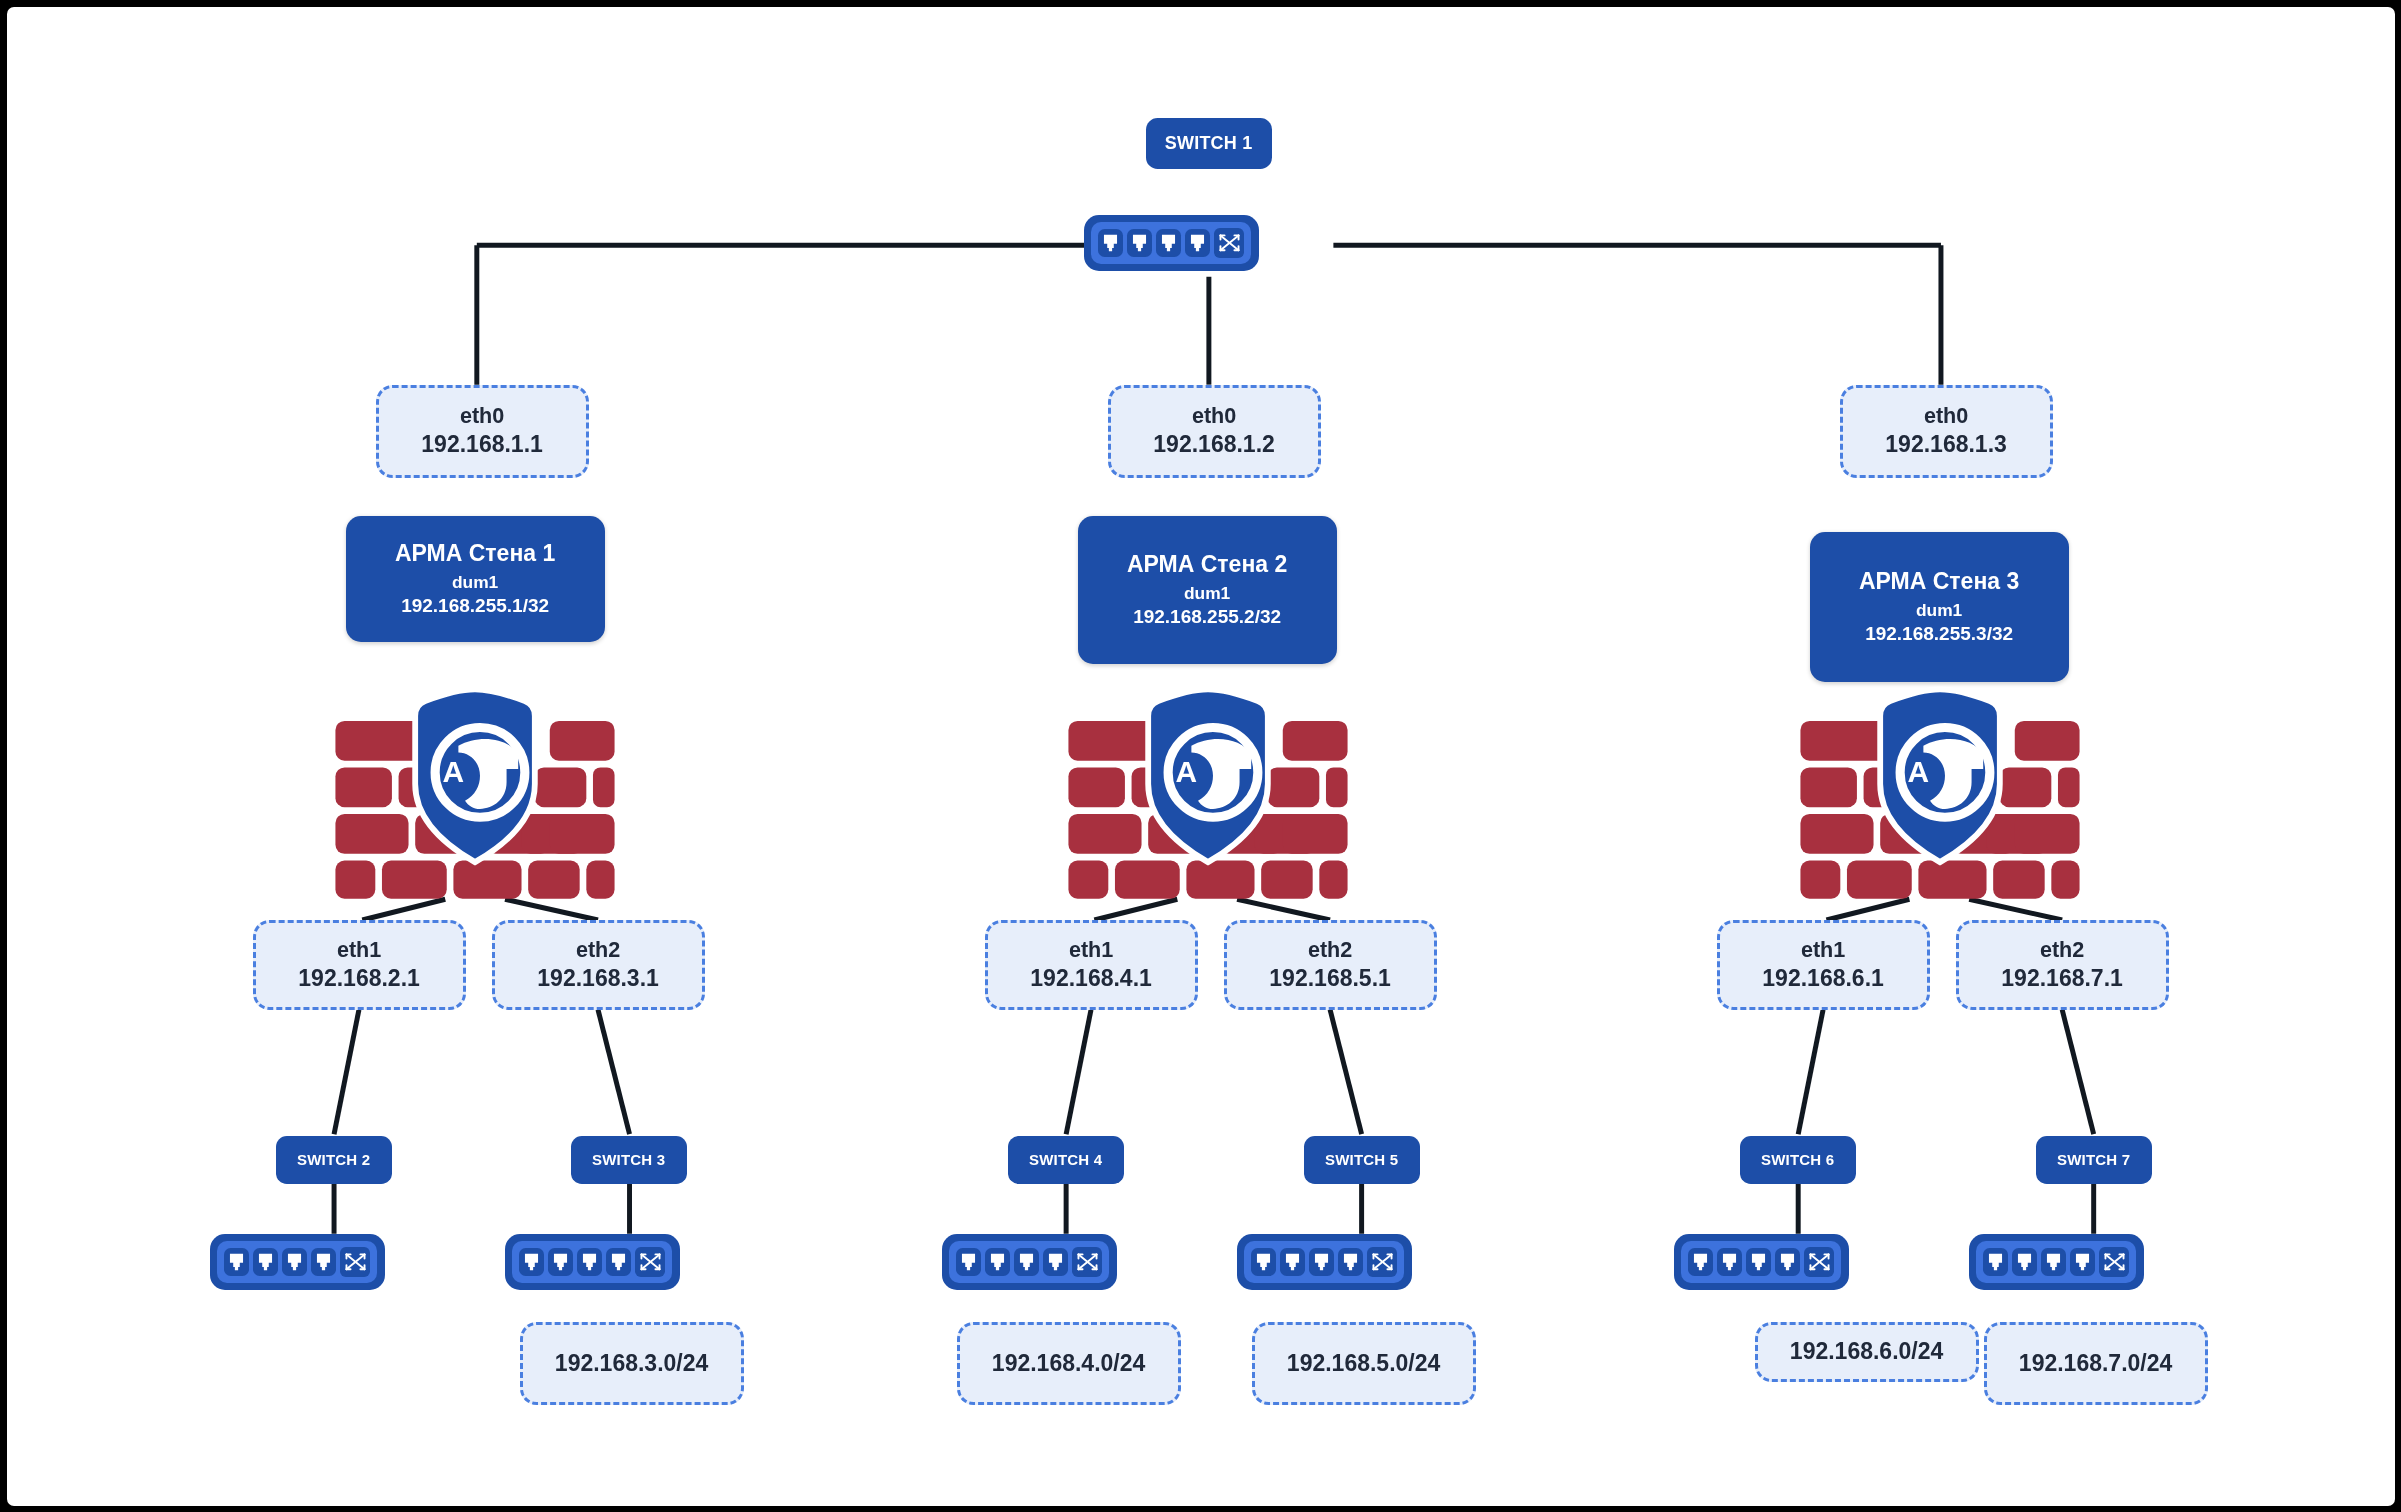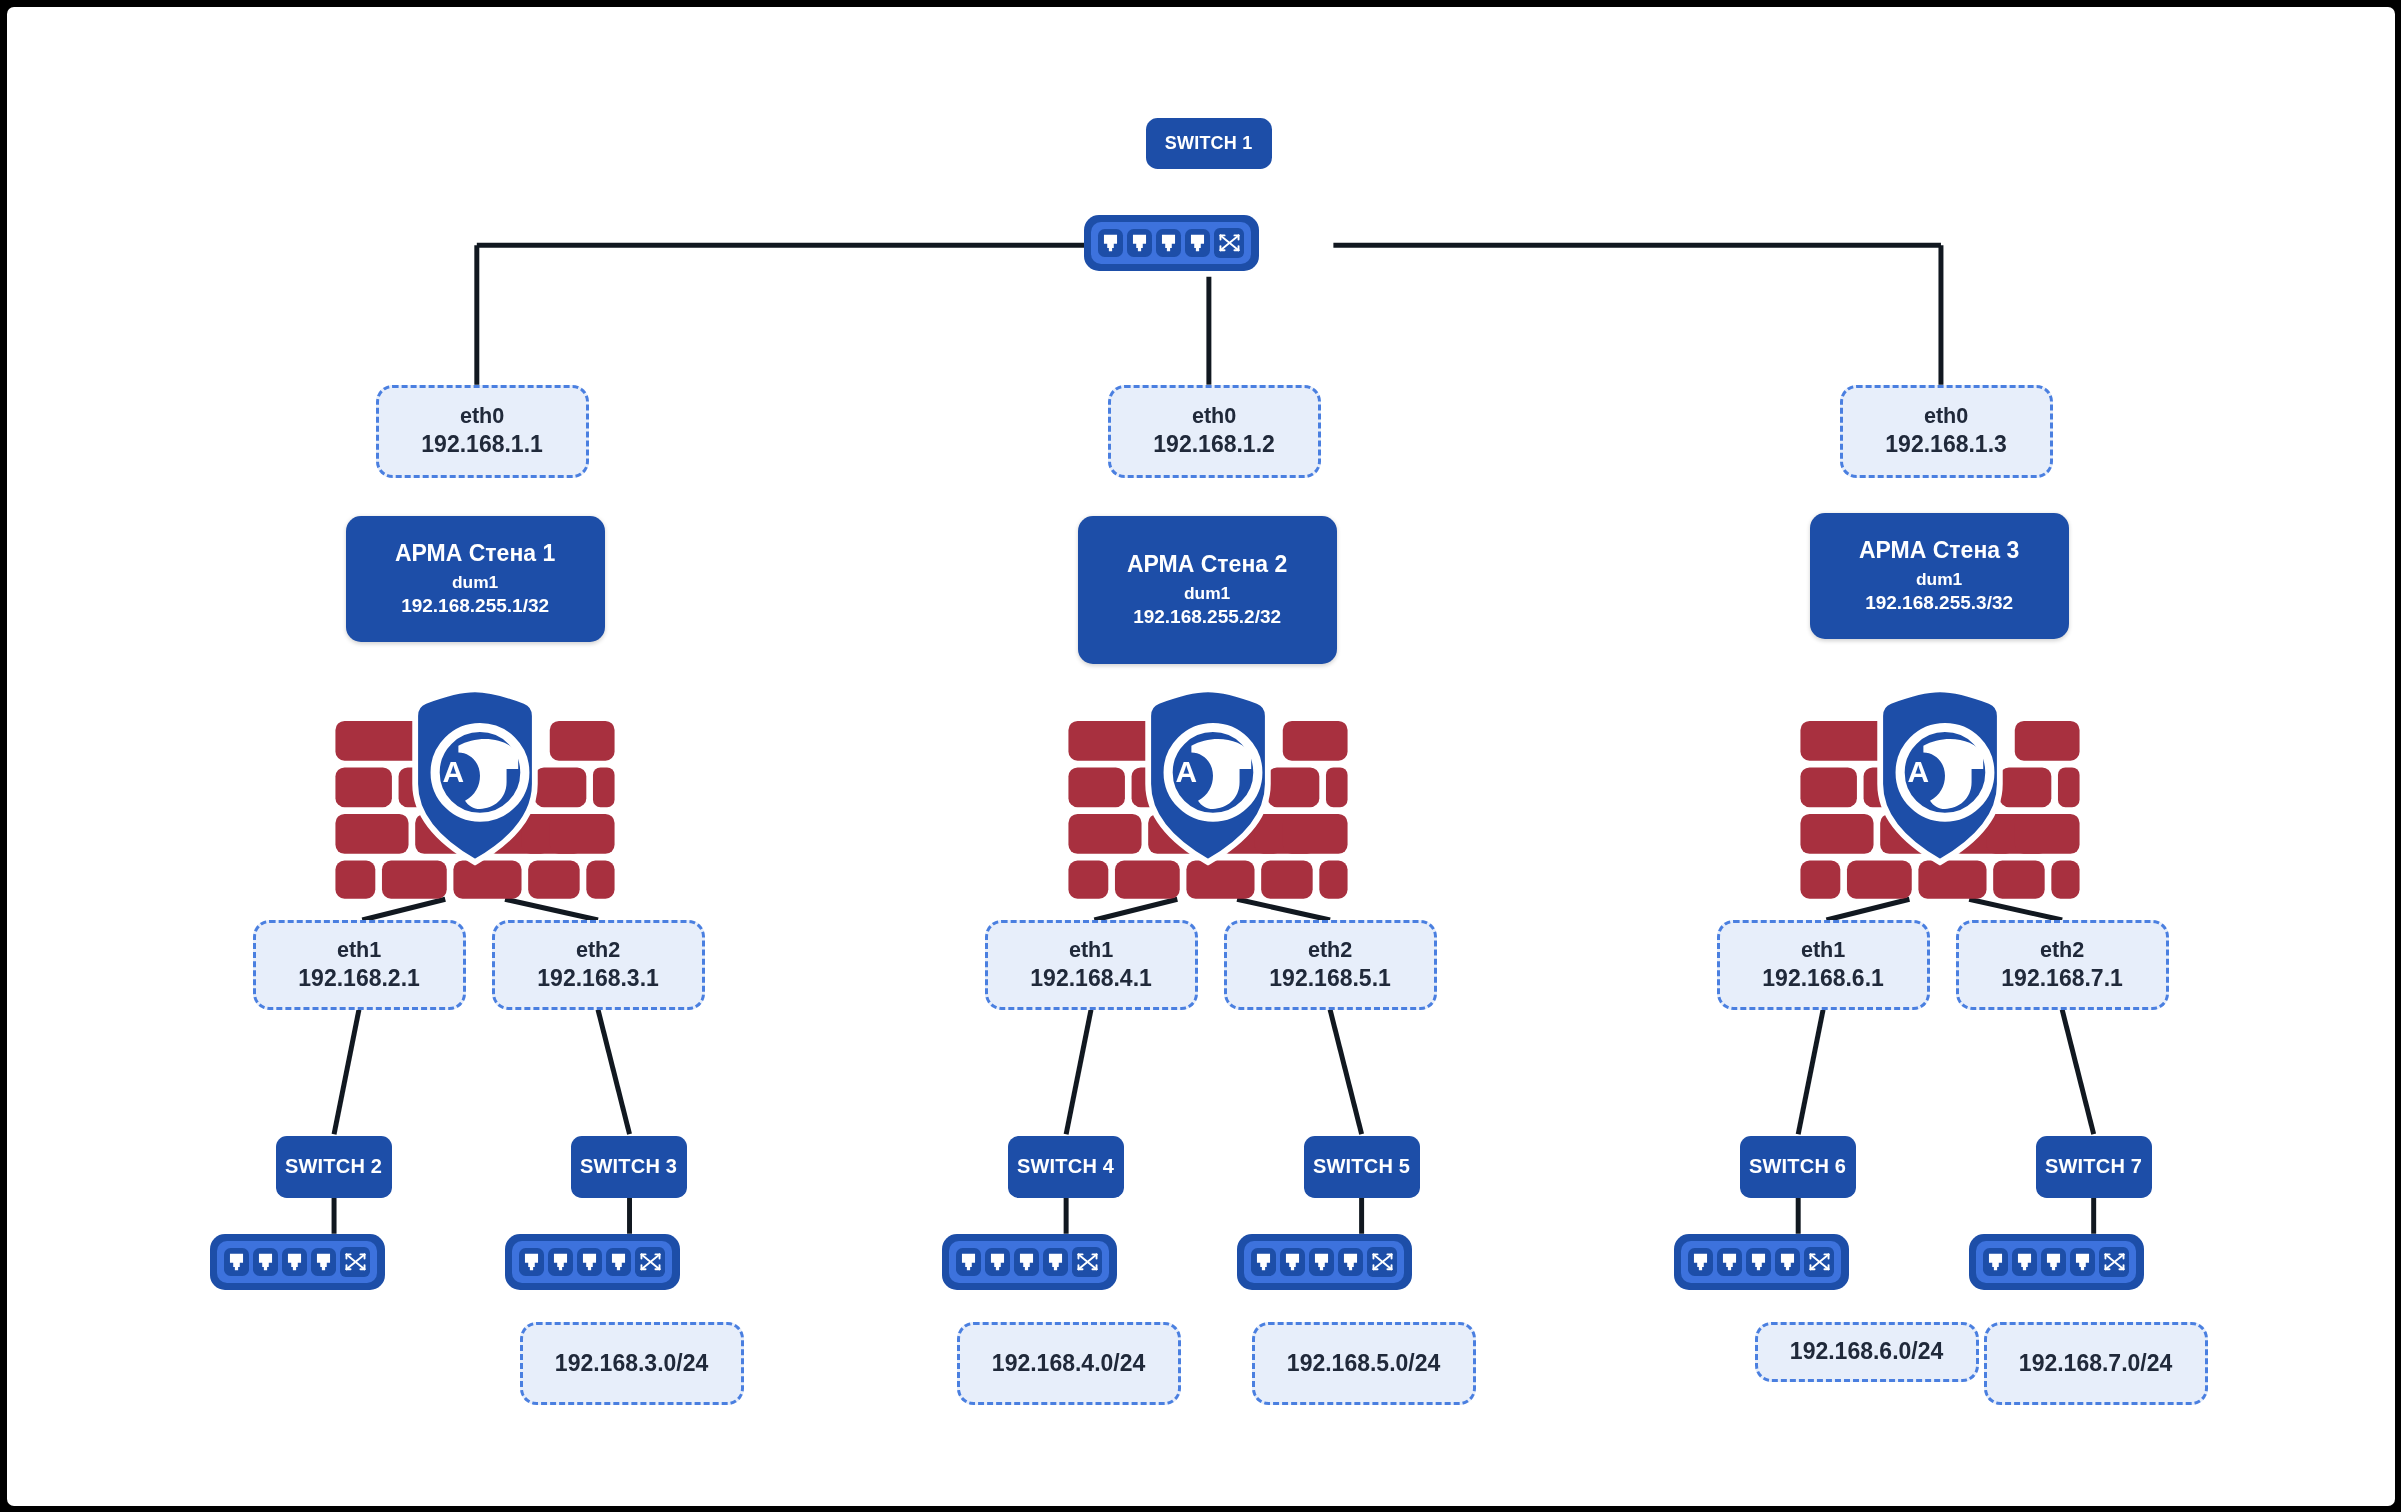--- a/index.html
+++ b/index.html
@@ -26,21 +26,21 @@
     background: #1d4ea8;
     border-radius: 11.6px;
     color: #ffffff;
     font-weight: bold;
     display: flex; align-items: center; justify-content: center;
     text-align: center;
     letter-spacing: 0.2px;
     white-space: nowrap;
   }
   .switch-label.top { width: 126px; height: 51px; font-size: 18px; }
-  .switch-label.leaf { width: 116px; height: 62px; font-size: 20px; border-radius: 10.8px; }
+  .switch-label.leaf { width: 116px; height: 48px; font-size: 15px; border-radius: 10.8px; }
 
   
   .switch-dev {
     background: #1d4ea8;
     border-radius: 15px;
     padding: 7.5px;
     display: flex;
   }
   .switch-dev .inner {
     background: #3d72dd;
@@ -465,21 +465,21 @@
   </div>
   <div class="node iface subnet" style="left:1245px; top:1315px; width:224px; height:83px;">
     <div class="ip">192.168.5.0/24</div>
   </div>
 
   <div class="node iface" style="left:1833px; top:378px; width:213px; height:93px;">
     <div class="nm">eth0</div>
     <div class="ip">192.168.1.3</div>
   </div>
 
-  <div class="node fwbox" style="left:1803px; top:506px; width:259px; height:126px;">
+  <div class="node fwbox" style="left:1803px; top:525px; width:259px; height:150px;">
     <div class="t1">АРМА Стена 3</div>
     <div class="t2">dum1</div>
     <div class="t3">192.168.255.3/32</div>
   </div>
 
   <div class="wallicon" style="left:1790px; top:679px;">
     <svg width="286" height="216" viewBox="0 0 344 260">
       <g fill="#a8303f">
         <rect x="4" y="42" width="150" height="48" rx="11"></rect>
         <rect x="262" y="42" width="78" height="48" rx="11"></rect>

